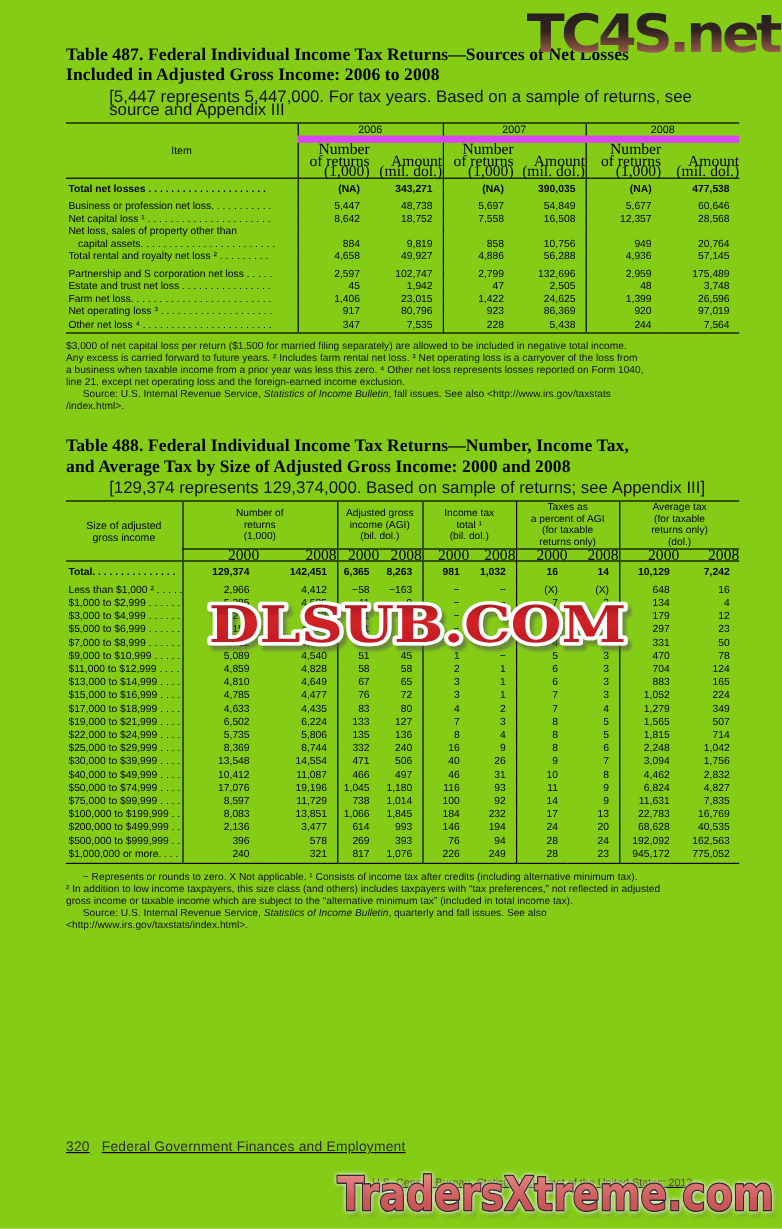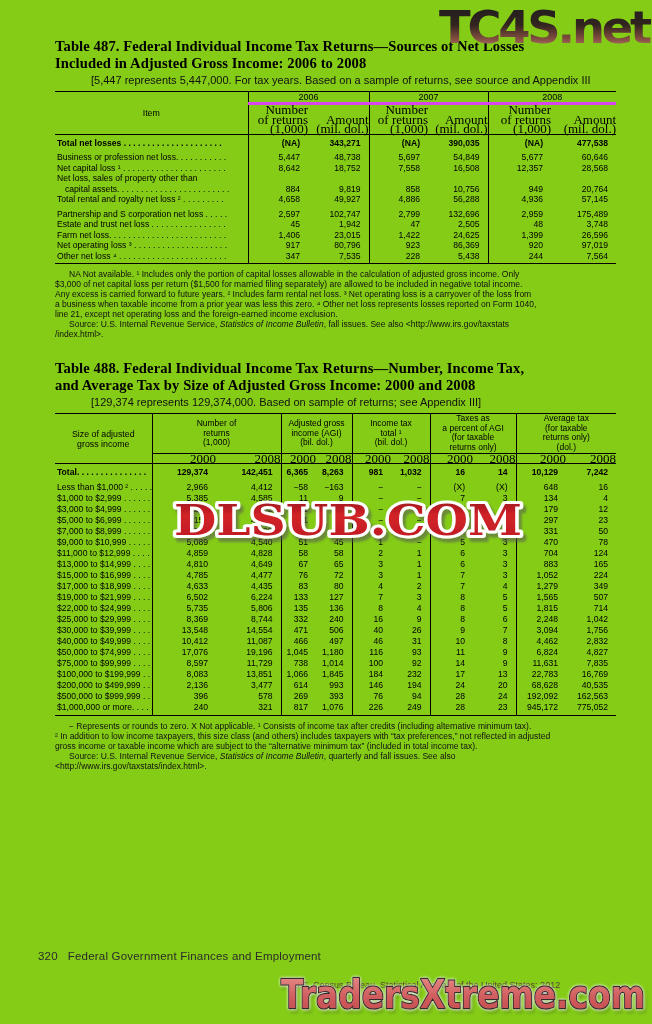--- a/index.html
+++ b/index.html
@@ -5,28 +5,28 @@
   html,body{margin:0;padding:0;background:#e9e9e9;}
   .page{position:relative;width:652px;height:1024px;background:#84cc16;overflow:hidden;
         font-family:"Liberation Sans",sans-serif;color:#000;}
   .content{position:absolute;left:55px;top:0;width:561px;}
 
   
   .tbl-title{font-family:"Liberation Serif",serif;font-weight:bold;font-size:14.6px;
              line-height:17px;margin:0;letter-spacing:.1px;}
   #t487-title{margin-top:38px;}
   #t488-title{margin-top:21px;}
-  .bracket{font-size:11px;line-height:11px;margin-top:3px;color:#111;padding-left:36px;}
+  .bracket{font-size:14px;line-height:11px;margin-top:3px;color:#111;padding-left:36px;}
 
   
   table.stat{border-collapse:collapse;table-layout:fixed;width:561px;margin-top:5px;
              border-top:1.6px solid #000;border-bottom:1.6px solid #000;}
   table.stat thead{border-bottom:1.6px solid #000;}
   table.stat th,table.stat td{padding:0;font-weight:normal;}
-  th.year{font-size:9px;border-bottom:3px solid #d946ef;padding:2px 6px 1px;}
+  th.year{font-size:9px;border-bottom:6px solid #d946ef;padding:2px 6px 1px;}
   th.grp{font-size:8.5px;line-height:9.6px;border-bottom:1px solid #000;
          vertical-align:middle;padding:2px 2px;white-space:pre-line;}
   th.sub{font-size:13px;line-height:9.6px;vertical-align:bottom;
          padding:2px 8px 2px 0;text-align:right;white-space:pre-line;font-family:Liberation Serif, serif;}
   th.item-h{font-size:8.8px;vertical-align:middle;text-align:center;white-space:pre-line;line-height:10px;}
   .vl{border-left:1px solid #000;}
   .vr{border-right:1px solid #000;}
   tbody td{font-size:8.6px;line-height:10.5px;vertical-align:bottom;white-space:nowrap;}
   #t488 tbody td{line-height:11px;}
   tbody td.lbl{overflow:hidden;padding-left:2px;}
@@ -36,21 +36,21 @@
   tbody tr:first-child td{padding-top:3px;margin-left:28px;}
   tbody tr:last-child td{padding-bottom:2px;}
   .indent{padding-left:8px;}
 
   
   .fn{font-size:8.5px;line-height:10px;margin-top:5px;color:#111;}
   .fn .fi{text-indent:14px;}
   .fn i{font-style:italic;}
 
   
-  .footer{position:absolute;left:38px;top:950px;width:561px;}
+  .footer{position:absolute;left:55px;top:950px;width:561px;text-decoration:underline;}
   .footer-main{font-size:11.5px;color:#2b2b2b;letter-spacing:.2px;}
   .footer-main .pgnum{margin-right:10px;}
   .footer-src{font-size:9px;color:#5a4036;margin-top:18px;margin-left:255px;}
 
   
   .wm{position:absolute;pointer-events:none;}
   #wm-top{left:435px;top:0px;}
   #wm-mid{left:168px;top:492px;}
   #wm-bot{left:276px;top:968px;}
 </style>
@@ -194,21 +194,20 @@
             <td class="num vl">228</td>
             <td class="num">5,438</td>
             <td class="num vl">244</td>
             <td class="num">7,564</td>
           </tr>
         </tbody>
     </table>
 
     <div class="fn">
       <div>
-          <div class="fi">NA Not available. ¹ Includes only the portion of capital losses allowable in the calculation of adjusted gross income. Only</div>
           <div>$3,000 of net capital loss per return ($1,500 for married filing separately) are allowed to be included in negative total income.</div>
           <div>Any excess is carried forward to future years. ² Includes farm rental net loss. ³ Net operating loss is a carryover of the loss from</div>
           <div>a business when taxable income from a prior year was less this zero. ⁴ Other net loss represents losses reported on Form 1040,</div>
           <div>line 21, except net operating loss and the foreign-earned income exclusion.</div>
         </div>
       <div class="fi"><span>Source: U.S. Internal Revenue Service, </span><i>Statistics of Income Bulletin</i><span>, fall issues. See also &lt;http://www.irs.gov/taxstats</span></div>
       <div>/index.html&gt;.</div>
     </div>
 
     <h1 class="tbl-title" id="t488-title">

